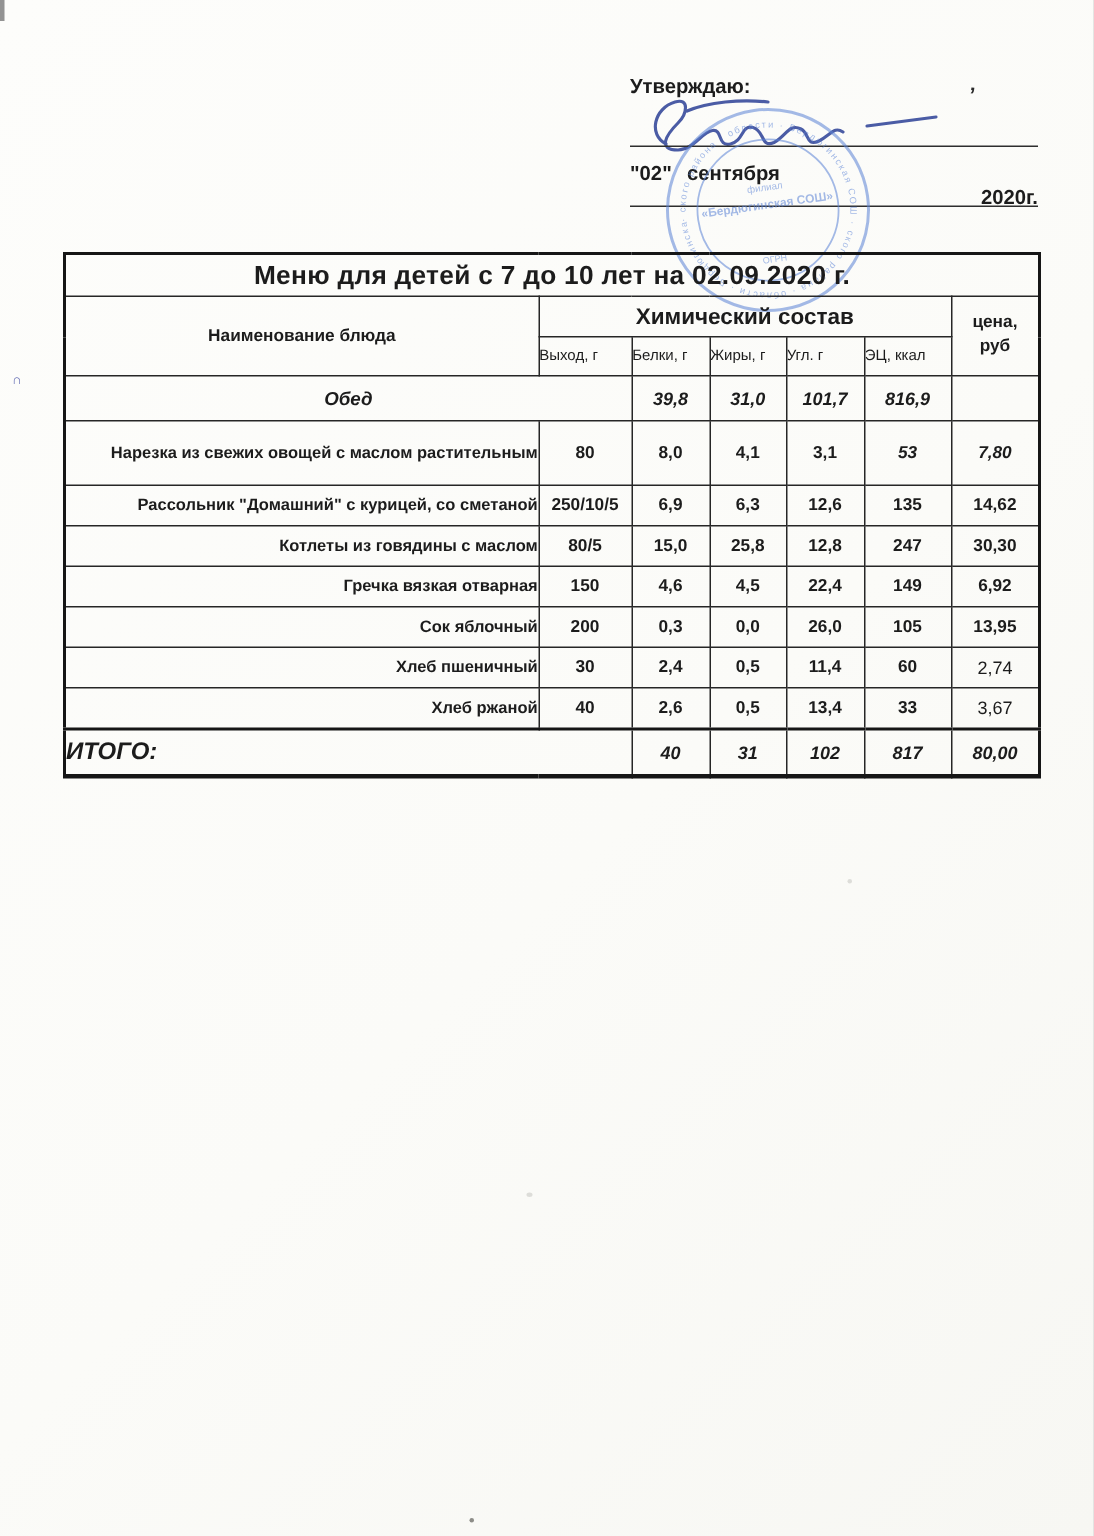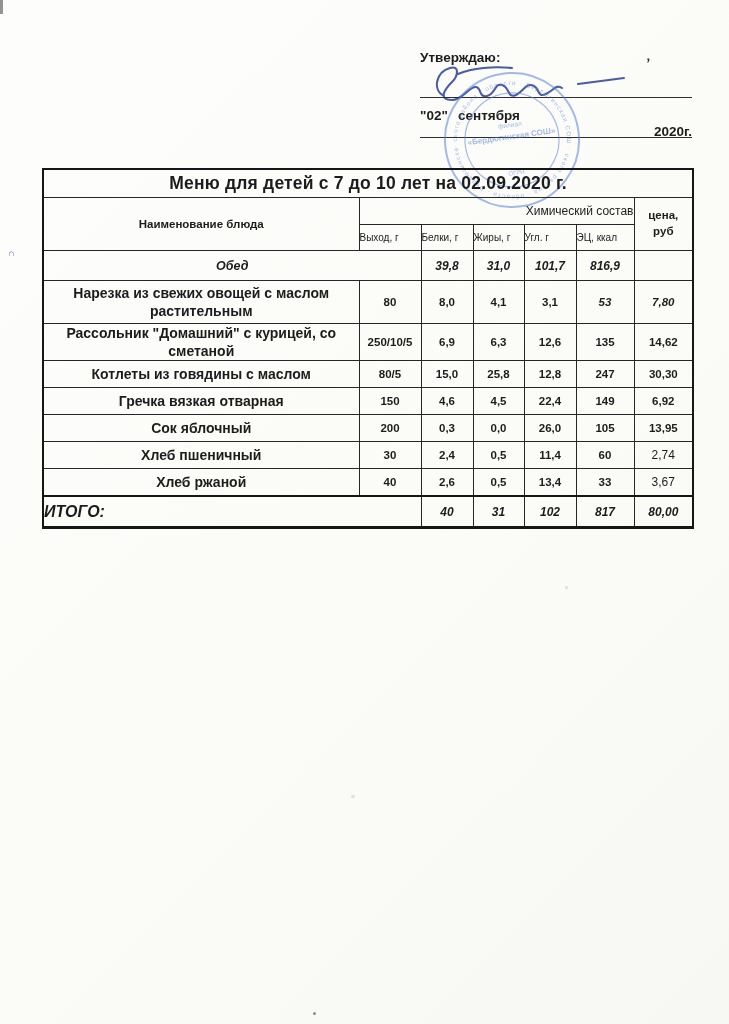--- a/index.html
+++ b/index.html
@@ -30,24 +30,24 @@
   .speck.s4{left:313px;top:1012px;width:3px;height:3px;opacity:.6;background:#44443f;}
   
   .menu-wrap{position:absolute;left:42px;top:168px;}
   table.menu{
     border-collapse:collapse;table-layout:fixed;width:650px;
     border:2px solid #161616;border-bottom-width:3px;
   }
   table.menu td{border:1px solid #262626;vertical-align:middle;padding:0;overflow:hidden;}
   td.title{height:27px;text-align:center;font-size:17.5px;font-weight:700;letter-spacing:.2px;}
   td.h-name{font-size:11.5px;font-weight:700;text-align:center;}
-  td.h-chem{height:26px;font-size:12px;font-weight:400;text-align:right;}
+  td.h-chem{height:26px;font-size:15px;font-weight:700;text-align:center;}
   td.h-sub{height:25px;font-size:10px;font-weight:400;text-align:left;}
   td.h-price{font-size:11.5px;font-weight:700;text-align:center;line-height:1.35;}
-  td.name{font-size:14px;font-weight:700;text-align:center;padding:2px 6px;line-height:1.3;margin-top:12px;}
+  td.name{font-size:11px;font-weight:700;text-align:right;padding:2px 6px;line-height:1.3;margin-top:12px;}
   td.num{font-size:11.5px;font-weight:700;text-align:center;margin-top:27px;}
   td.num.it{font-style:italic;}
   td.num.rg{font-weight:400;font-size:12px;}
   tr.sect td{height:29px;}
   td.sect-label{font-size:12.5px;font-weight:700;font-style:italic;text-align:center;}
   td.sect-num{font-size:12px;font-weight:700;font-style:italic;text-align:center;}
   tr.dish td{height:26px;}
   tr.dish.tall td{height:42px;}
   tr.totals td{height:29px;border-top:2px solid #161616;}
   td.tot-label{font-size:16px;font-weight:700;font-style:italic;text-align:left;padding-left:6px;}

